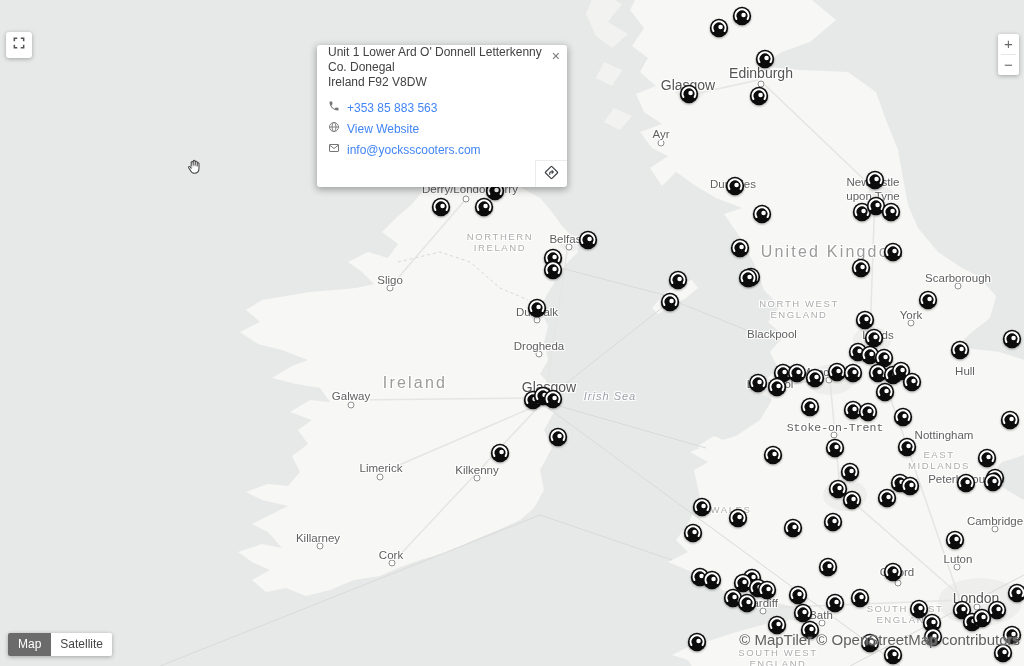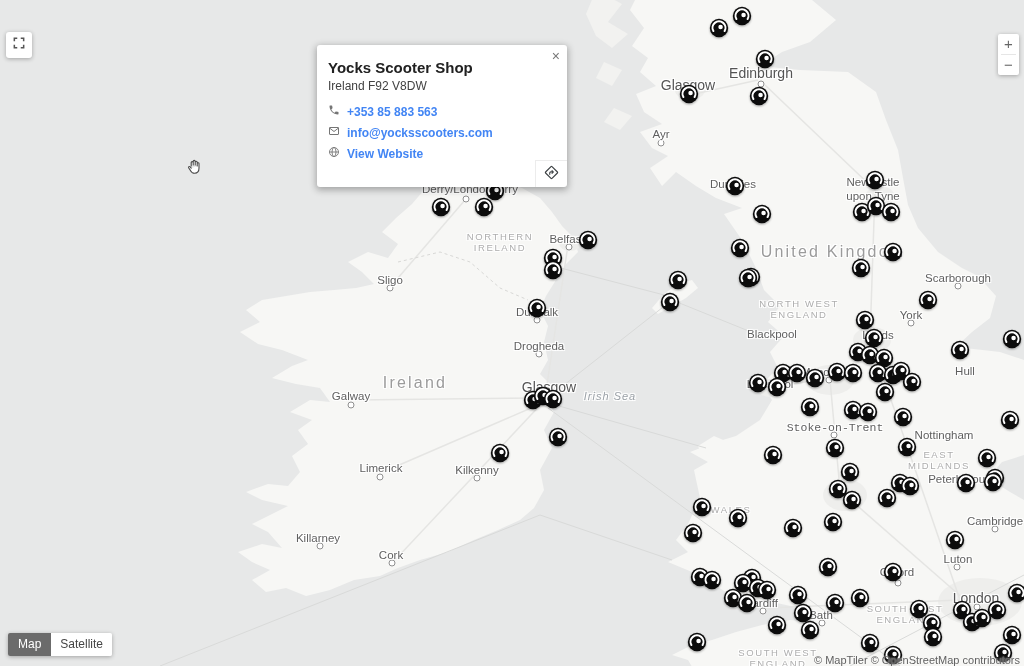--- a/index.html
+++ b/index.html
@@ -19,38 +19,38 @@
     border-radius:50%;transform:translate(-50%,-50%);z-index:1;}
   
   .marker{position:absolute;width:21px;height:21px;transform:translate(-50%,-50%);z-index:3;cursor:pointer;}
   .marker svg{width:100%;height:100%;display:block;filter:drop-shadow(0 1px 1px rgba(0,0,0,.35));}
   
   .popup{position:absolute;left:317px;top:45px;width:250px;height:142px;background:#fff;
     border-radius:3px;box-shadow:0 2px 7px 1px rgba(0,0,0,.3);z-index:7;}
   .popup .close{position:absolute;right:7px;top:4px;font-size:14px;color:#777;cursor:pointer;line-height:14px;}
   .popup h2{margin:14px 11px 3px;font-size:15px;color:#212121;font-weight:bold;}
   .popup .addr{margin:0 11px;font-size:12px;color:#424242;line-height:15px;width:230px;}
-  .popup .row{display:flex;align-items:center;gap:7px;margin:6px 11px 0;font-size:12px;font-weight:bold;}
+  .popup .row{display:flex;align-items:center;gap:7px;margin:6px 11px 0;font-size:12px;}
   .popup .row a{color:#4285f4;text-decoration:none;cursor:pointer;}
   .popup .row svg{flex:0 0 auto;}
   .dirbtn{position:absolute;right:0;bottom:0;width:31px;height:26px;border-top:1px solid #ececec;
     border-left:1px solid #ececec;display:flex;align-items:center;justify-content:center;cursor:pointer;}
   
   .fsbtn{position:absolute;left:6px;top:32px;width:26px;height:26px;background:#fff;border-radius:3px;
     box-shadow:0 1px 4px rgba(0,0,0,.3);display:flex;align-items:center;justify-content:center;
     cursor:pointer;z-index:6;}
   .zoomctl{position:absolute;right:5px;top:34px;width:21px;background:#fff;border-radius:2px;
     box-shadow:0 1px 4px rgba(0,0,0,.3);z-index:6;}
   .zoomctl .zbtn{height:20px;text-align:center;font-size:15px;color:#666;line-height:20px;cursor:pointer;user-select:none;}
   .zoomctl .zdiv{height:1px;background:#e6e6e6;margin:0 3px;}
   .maptype{position:absolute;left:8px;bottom:10px;display:flex;height:23px;z-index:6;
     box-shadow:0 1px 4px rgba(0,0,0,.3);border-radius:2px;font-size:12px;}
   .maptype .mt-map{background:#6b6b6b;color:#fff;padding:0 10px;line-height:23px;border-radius:2px 0 0 2px;cursor:pointer;}
   .maptype .mt-sat{background:#fff;color:#444;padding:0 9px;line-height:23px;border-radius:0 2px 2px 0;cursor:pointer;}
-  .attrib{position:absolute;right:4px;bottom:0;font-size:11px;color:#5f5f5f;z-index:5;
+  .attrib{position:absolute;right:4px;bottom:18px;font-size:15px;color:#5f5f5f;z-index:5;
     text-shadow:0 0 2px #fff;}
   .handcursor{position:absolute;left:186px;top:158px;z-index:9;pointer-events:none;}
 </style>
 </head>
 <body>
 
 <div class="stage">
 
   <svg class="landlayer" width="1024" height="666" viewBox="0 0 1024 666">
     <defs>
@@ -808,51 +808,51 @@
 
   <div class="maptype">
     <div class="mt-map">Map</div>
     <div class="mt-sat">Satellite</div>
   </div>
 
   <div class="attrib">© MapTiler © OpenStreetMap contributors</div>
 
   <div class="popup">
     <span class="close">×</span>
-    <h2>Yocks Scooter Shop</h2>
     <div class="addr">
+      <div>Unit 1 Lower Ard O' Donnell Letterkenny Co. Donegal</div>
       <div>Ireland F92 V8DW</div>
     </div>
     <div class="row" style="margin-top:10px;">
       <span>
         <svg width="12" height="12" viewBox="0 0 24 24" fill="#757575">
           <path d="M6.6 10.8c1.5 3 3.6 5.1 6.6 6.6l2.2-2.2c.3-.3.7-.4 1-.2 1.1.4 2.3.6 3.6.6.6 0 1 .4 1 1V20c0 .6-.4 1-1 1C10.6 21 3 13.4 3 4c0-.6.4-1 1-1h3.5c.6 0 1 .4 1 1 0 1.2.2 2.4.6 3.6.1.3 0 .7-.2 1l-2.3 2.2z"></path>
         </svg>
       </span>
       <a>+353 85 883 563</a>
-    </div>
-    <div class="row">
-      <span>
-        <svg width="12" height="12" viewBox="0 0 24 24" fill="none" stroke="#757575" stroke-width="2">
-          <rect x="3" y="5" width="18" height="14" rx="1"></rect>
-            <path d="M3,6 l9,7 9,-7"></path>
-        </svg>
-      </span>
-      <a>info@yocksscooters.com</a>
     </div>
     <div class="row">
       <span>
         <svg width="12" height="12" viewBox="0 0 24 24" fill="none" stroke="#757575" stroke-width="1.8">
           <circle cx="12" cy="12" r="9"></circle>
             <path d="M3,12 h18"></path>
             <ellipse cx="12" cy="12" rx="4" ry="9"></ellipse>
         </svg>
       </span>
       <a>View Website</a>
     </div>
+    <div class="row">
+      <span>
+        <svg width="12" height="12" viewBox="0 0 24 24" fill="none" stroke="#757575" stroke-width="2">
+          <rect x="3" y="5" width="18" height="14" rx="1"></rect>
+            <path d="M3,6 l9,7 9,-7"></path>
+        </svg>
+      </span>
+      <a>info@yocksscooters.com</a>
+    </div>
     <div class="dirbtn">
       <span>
         <svg width="17" height="17" viewBox="0 0 24 24" fill="none" stroke="#3c4043" stroke-width="1.6">
           <rect x="5.6" y="5.6" width="12.8" height="12.8" transform="rotate(45 12 12)" rx="1"></rect>
           <path d="M9.5,15 v-2.2 a1.6,1.6 0 0 1 1.6,-1.6 h3"></path>
           <path d="M12.3,8.9 l2.2,2.3 -2.2,2.3"></path>
         </svg>
       </span>
     </div>
   </div>

